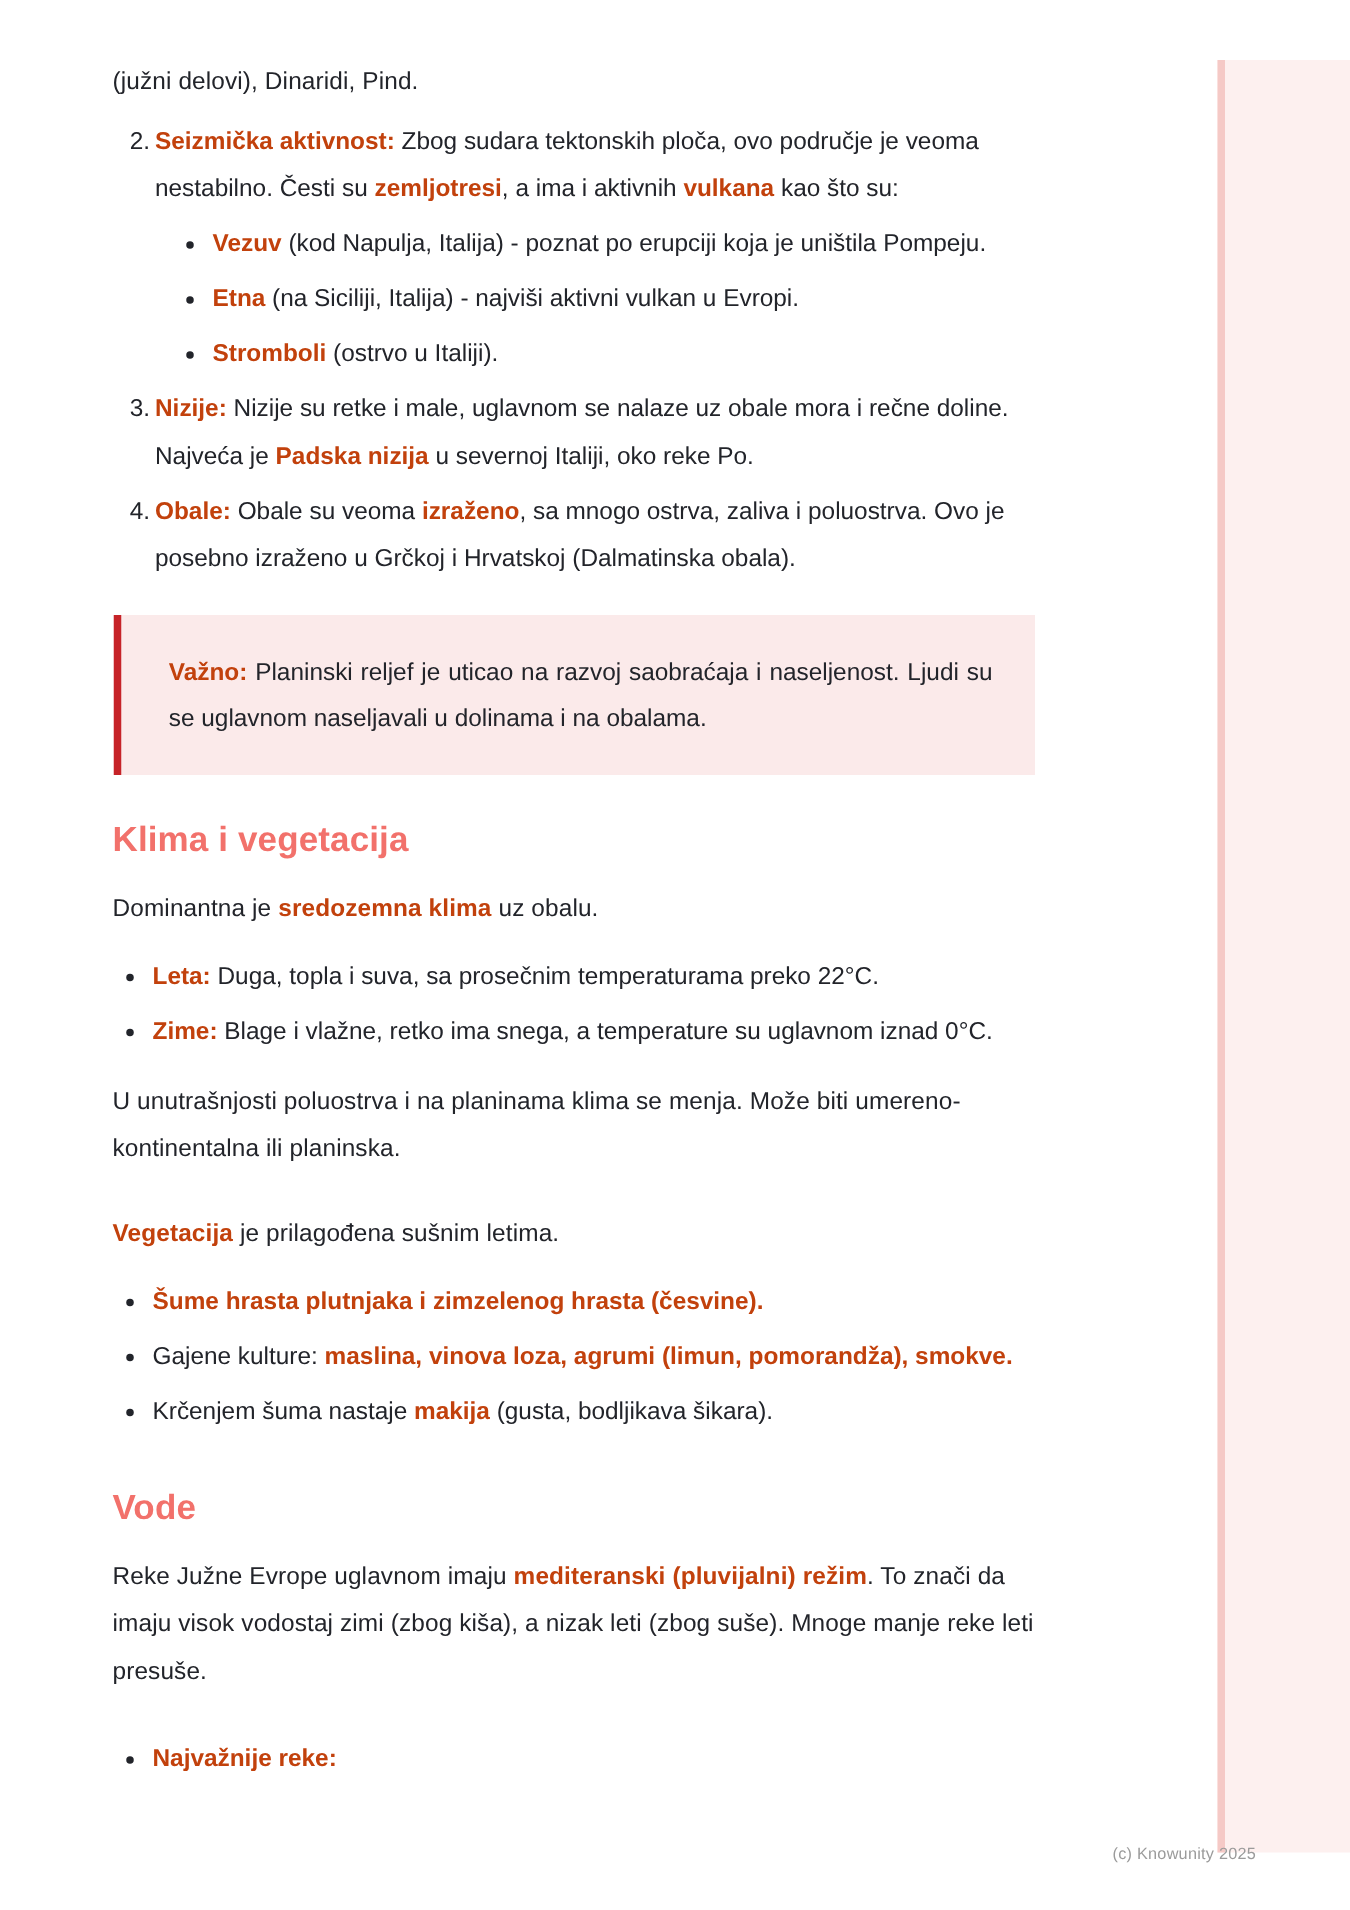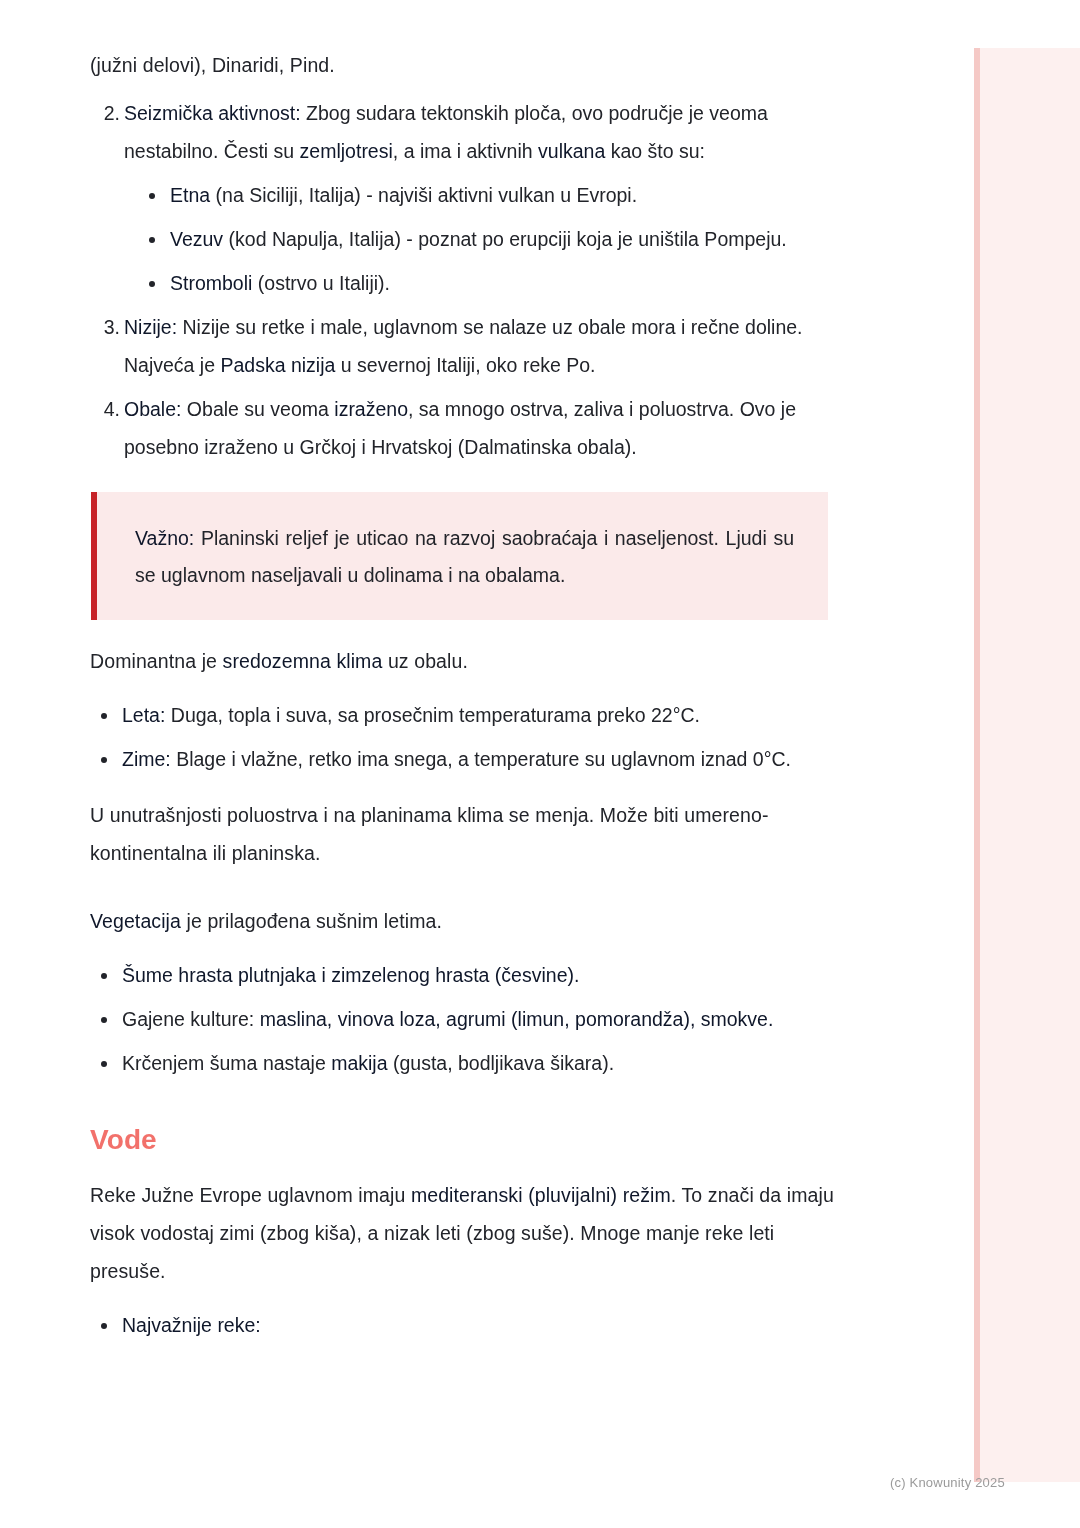--- a/index.html
+++ b/index.html
@@ -55,21 +55,21 @@
 
   
   .para {
     font-size: 19.5px;
     line-height: 38px;
     color: #22242a;
     margin: 0 0 16px 0;
     letter-spacing: 0.1px;
   }
   .para.tight { margin-bottom: 10px; }
-  b, .b { font-weight: 400; color: #0f172a; }
+  b, .b { font-weight: 700; color: #c2410c; }
 
   
   ol.num-list {
     list-style: none;
     margin: 0;
     padding: 0;
   }
   ol.num-list > li {
     position: relative;
     padding-left: 34px;
@@ -171,24 +171,24 @@
     <p class="para tight">(južni delovi), Dinaridi, Pind.</p>
 
     <ol class="num-list">
 
       <li>
         <span class="marker">2.</span>
         <span class="b">Seizmička aktivnost:</span><span> Zbog sudara tektonskih ploča, ovo područje je veoma nestabilno. Česti su </span><span class="b">zemljotresi</span><span>, a ima i aktivnih </span><span class="b">vulkana</span><span> kao što su:</span>
 
         <ul class="b-list nested">
           <li>
-            <span class="b">Etna</span><span> (na Siciliji, Italija) - najviši aktivni vulkan u Evropi.</span>
+            <span class="b">Vezuv</span><span> (kod Napulja, Italija) - poznat po erupciji koja je uništila Pompeju.</span>
           </li>
           <li>
-            <span class="b">Vezuv</span><span> (kod Napulja, Italija) - poznat po erupciji koja je uništila Pompeju.</span>
+            <span class="b">Etna</span><span> (na Siciliji, Italija) - najviši aktivni vulkan u Evropi.</span>
           </li>
           <li>
             <span class="b">Stromboli</span><span> (ostrvo u Italiji).</span>
           </li>
         </ul>
       </li>
 
       <li>
         <span class="marker">3.</span>
         <span class="b">Nizije:</span><span> Nizije su retke i male, uglavnom se nalaze uz obale mora i rečne doline. Najveća je </span><span class="b">Padska nizija</span><span> u severnoj Italiji, oko reke Po.</span>
@@ -197,20 +197,21 @@
       <li>
         <span class="marker">4.</span>
         <span class="b">Obale:</span><span> Obale su veoma </span><span class="b">izraženo</span><span>, sa mnogo ostrva, zaliva i poluostrva. Ovo je posebno izraženo u Grčkoj i Hrvatskoj (Dalmatinska obala).</span>
       </li>
     </ol>
 
     <div class="callout">
       <p><span class="b">Važno:</span><span> Planinski reljef je uticao na razvoj saobraćaja i naseljenost. Ljudi su se uglavnom naseljavali u dolinama i na obalama.</span></p>
     </div>
 
+    <h2 class="section-head">Klima i vegetacija</h2>
 
     <p class="para"><span>Dominantna je </span><span class="b">sredozemna klima</span><span> uz obalu.</span></p>
 
     <ul class="b-list">
       <li>
         <span class="b">Leta:</span><span> Duga, topla i suva, sa prosečnim temperaturama preko 22°C.</span>
       </li>
       <li>
         <span class="b">Zime:</span><span> Blage i vlažne, retko ima snega, a temperature su uglavnom iznad 0°C.</span>
       </li>
@@ -229,21 +230,21 @@
       </li>
       <li>
         <span>Krčenjem šuma nastaje </span><span class="b">makija</span><span> (gusta, bodljikava šikara).</span>
       </li>
     </ul>
 
     <h2 class="section-head vode">Vode</h2>
 
     <p class="para"><span>Reke Južne Evrope uglavnom imaju </span><span class="b">mediteranski (pluvijalni) režim</span><span>. To znači da imaju visok vodostaj zimi (zbog kiša), a nizak leti (zbog suše). Mnoge manje reke leti presuše.</span></p>
 
-    <ul class="b-list" style="margin-top:16px;">
+    <ul class="b-list" style="margin-top:32px;">
       <li>
         <span class="b">Najvažnije reke:</span>
       </li>
     </ul>
 
   </div>
 </div>
 
 <div class="watermark">(c) Knowunity 2025</div>
 

